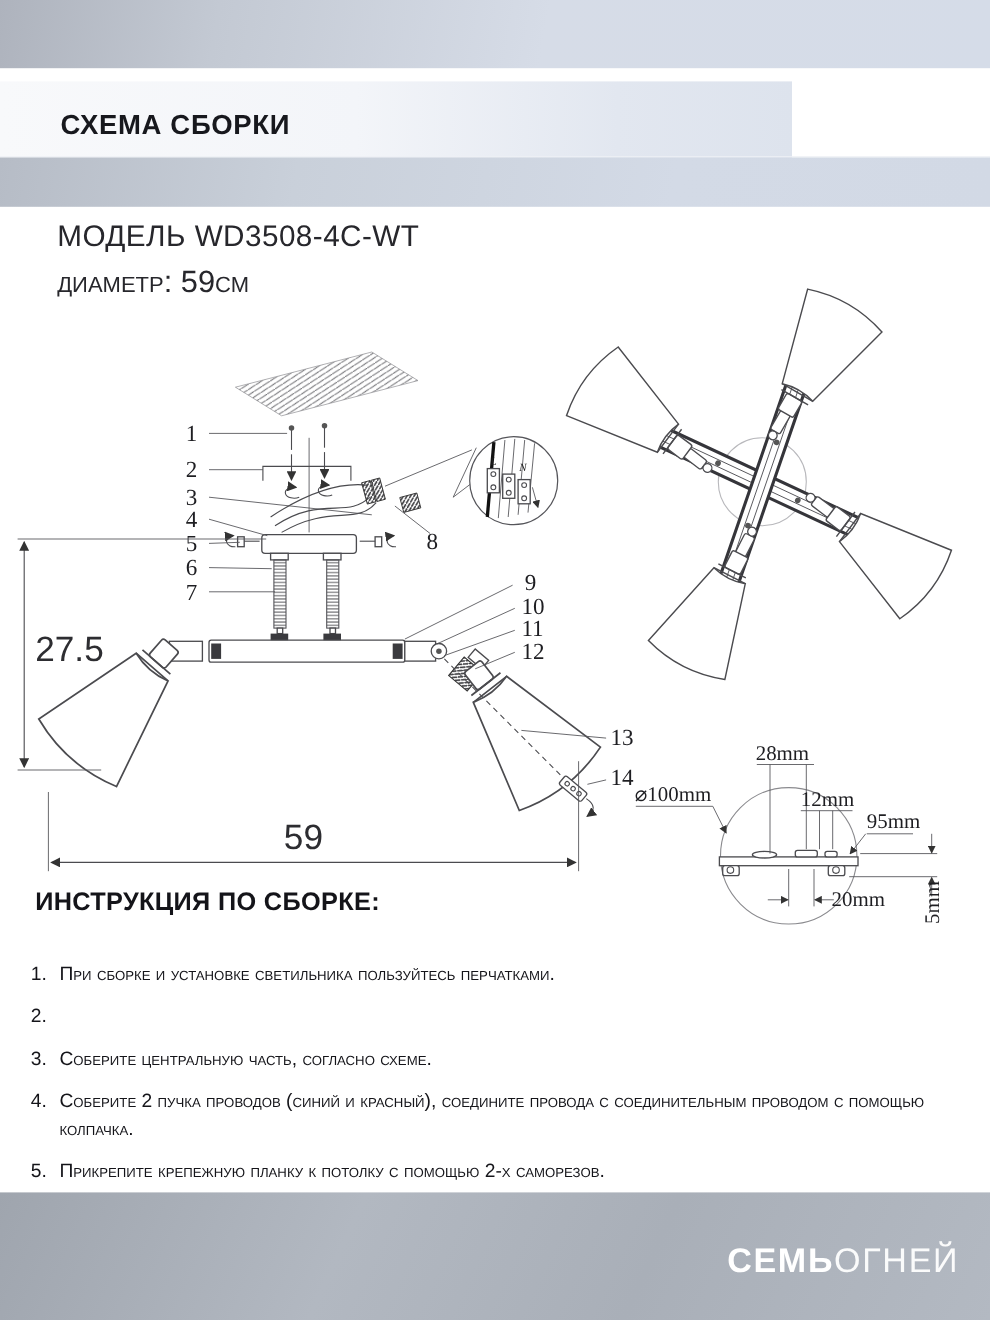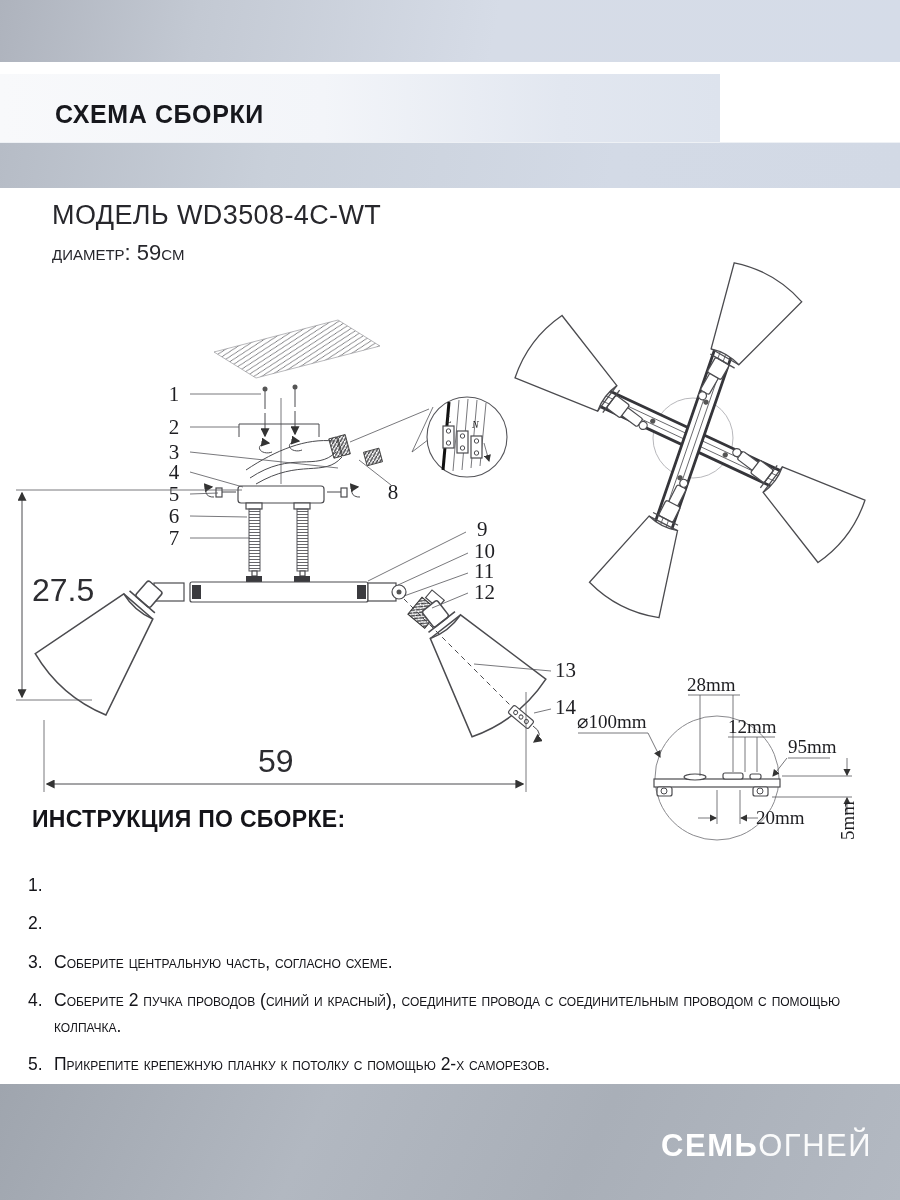--- a/index.html
+++ b/index.html
@@ -11,21 +11,21 @@
   .hdr-band{position:absolute;left:0;top:62px;width:720px;height:80px;
     background:linear-gradient(to right,#f8f9fb 0%,#f3f5f9 45%,#e2e7f0 78%,#dde3ed 100%);
     display:flex;align-items:center;margin-top:12px;}
   .hdr-strip-bot{position:absolute;left:0;top:142px;width:900px;height:45px;
     border-top:1px solid #eef1f5;
     background:linear-gradient(100deg,#b6bcc6 0%,#c9d0da 30%,#d3dae6 68%,#d2d9e5 100%);}
   .title{margin-left:55px;font-size:25px;font-weight:700;color:#17181d;letter-spacing:.6px;}
   
   .model{position:absolute;left:52px;top:200px;color:#27272c;}
   .model-name{font-size:27px;font-weight:400;letter-spacing:.4px;margin:0 0 9px 0;}
-  .model-line{font-size:22px;font-weight:500;font-variant:small-caps;margin:0 0 7px 0;}
+  .model-line{font-size:28px;font-weight:500;font-variant:small-caps;margin:0 0 7px 0;}
   
   svg#diagram{position:absolute;left:0;top:230px;}
   .ol{fill:#ffffff;stroke:#4b4b4f;stroke-width:1.2;}
   .ln{stroke:#4b4b4f;stroke-width:1;fill:none;}
   .thin{stroke:#55555a;stroke-width:.8;fill:none;}
   .dark{fill:#3a3a3e;stroke:none;}
   .pn{font-family:"Liberation Serif",serif;font-size:21px;fill:#1e1e22;}
   .dim{font-family:"Liberation Serif",serif;font-size:19px;fill:#1e1e22;}
   .big{font-family:"Liberation Sans",sans-serif;font-size:32px;fill:#2d2d31;}
   .lnlabel{font-family:"Liberation Serif",serif;font-style:italic;font-size:10px;fill:#222;}
@@ -304,20 +304,21 @@
       <line x1="847" y1="815" x2="847" y2="798" class="thin" marker-end="url(#ar)"></line>
       <text class="dim" transform="translate(854,840) rotate(-90)">5mm</text>
     </g>
   </svg>
 
   <div class="instr">
     <h2>ИНСТРУКЦИЯ ПО СБОРКЕ:</h2>
     <ol>
       <li>
           <span class="no">1.</span>
+          <span>При сборке и установке светильника пользуйтесь перчатками.</span>
         </li>
       <li>
           <span class="no">2.</span>
         </li>
       <li>
           <span class="no">3.</span>
           <span>Соберите центральную часть, согласно схеме.</span>
         </li>
       <li>
           <span class="no">4.</span>

